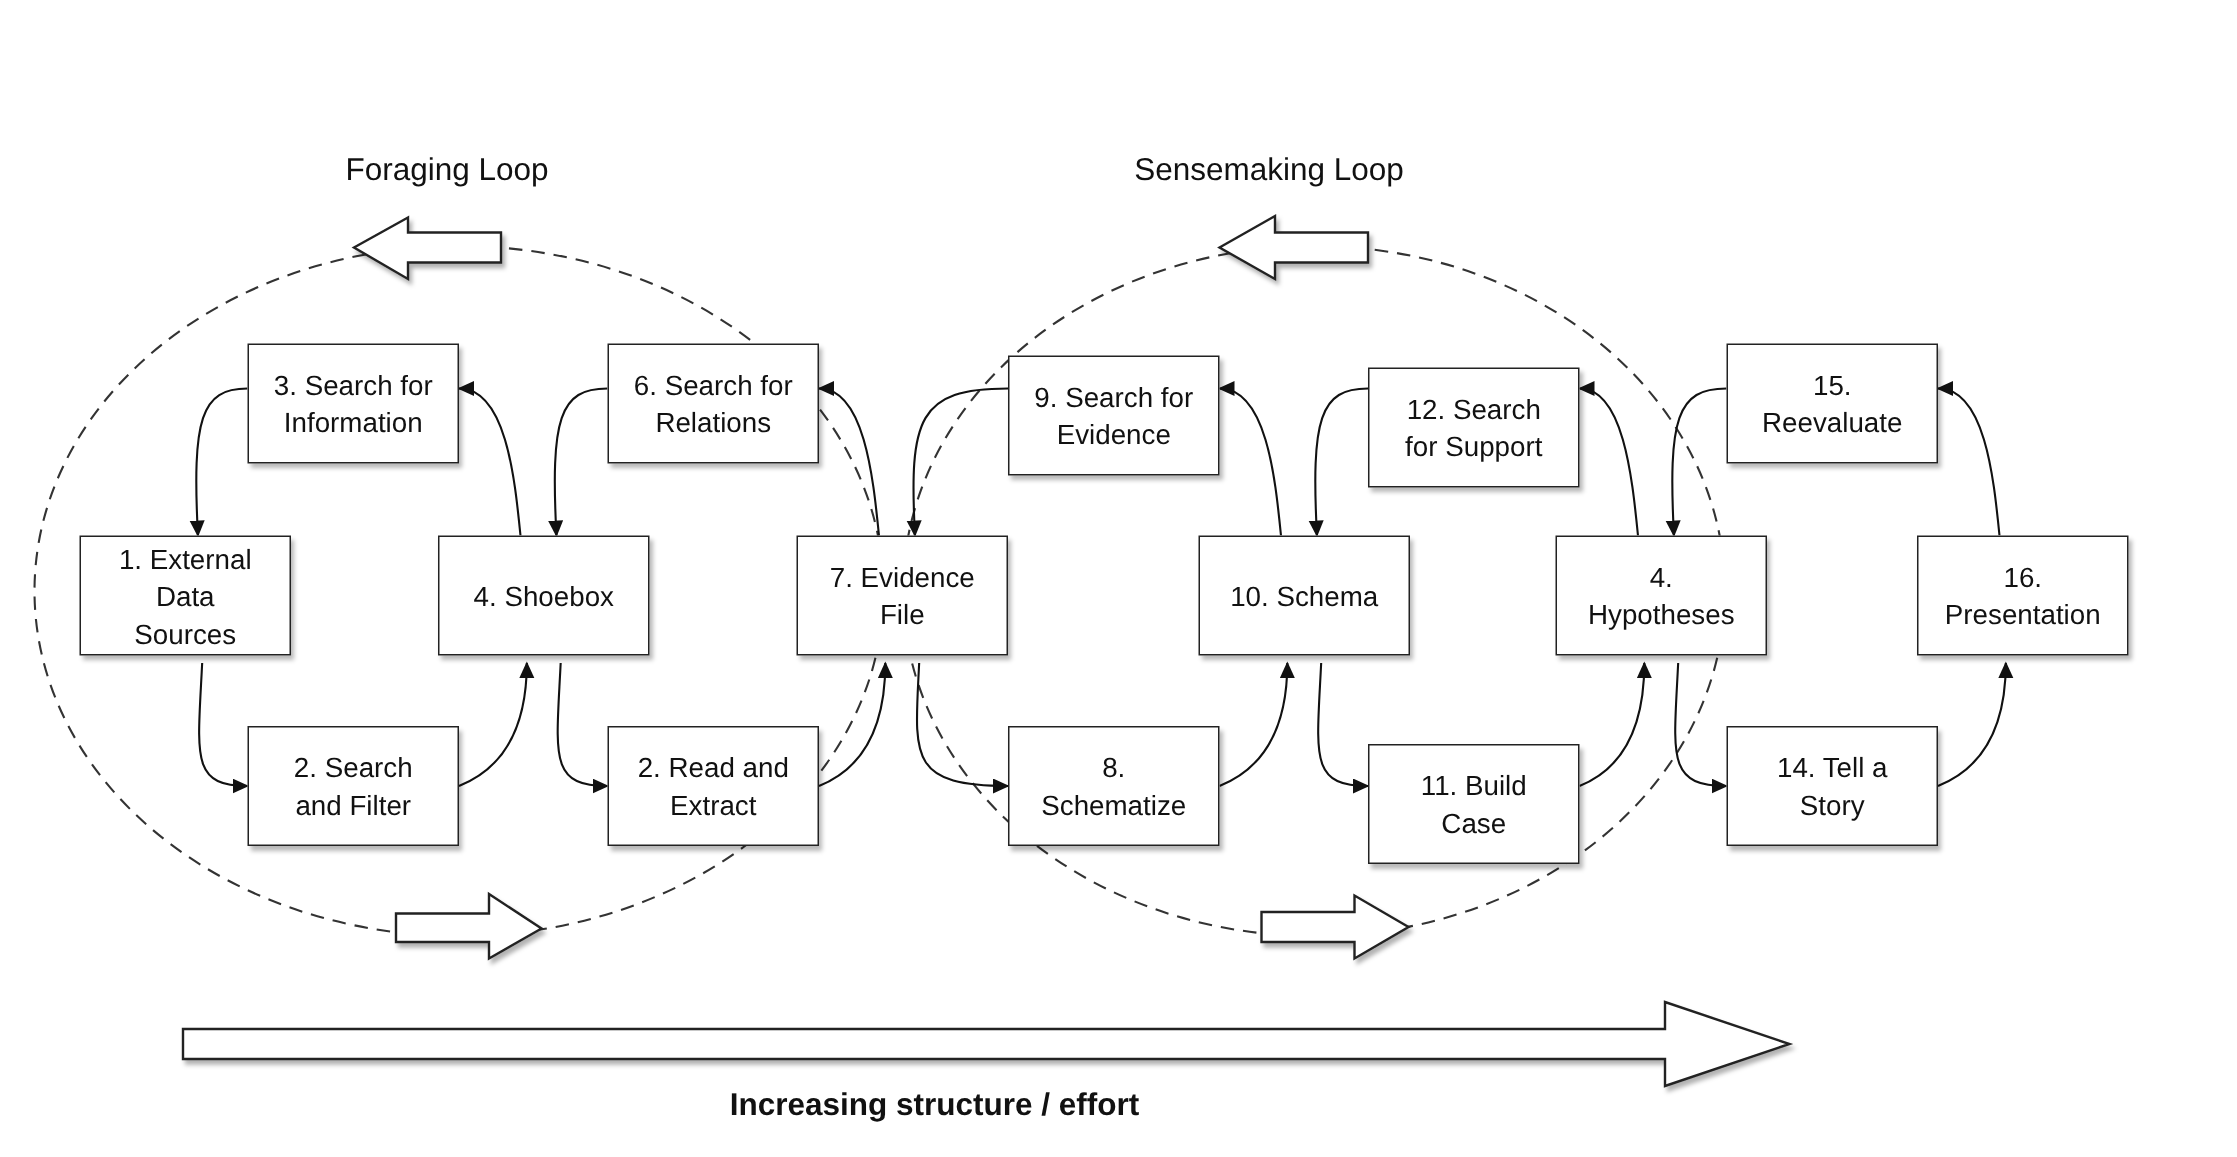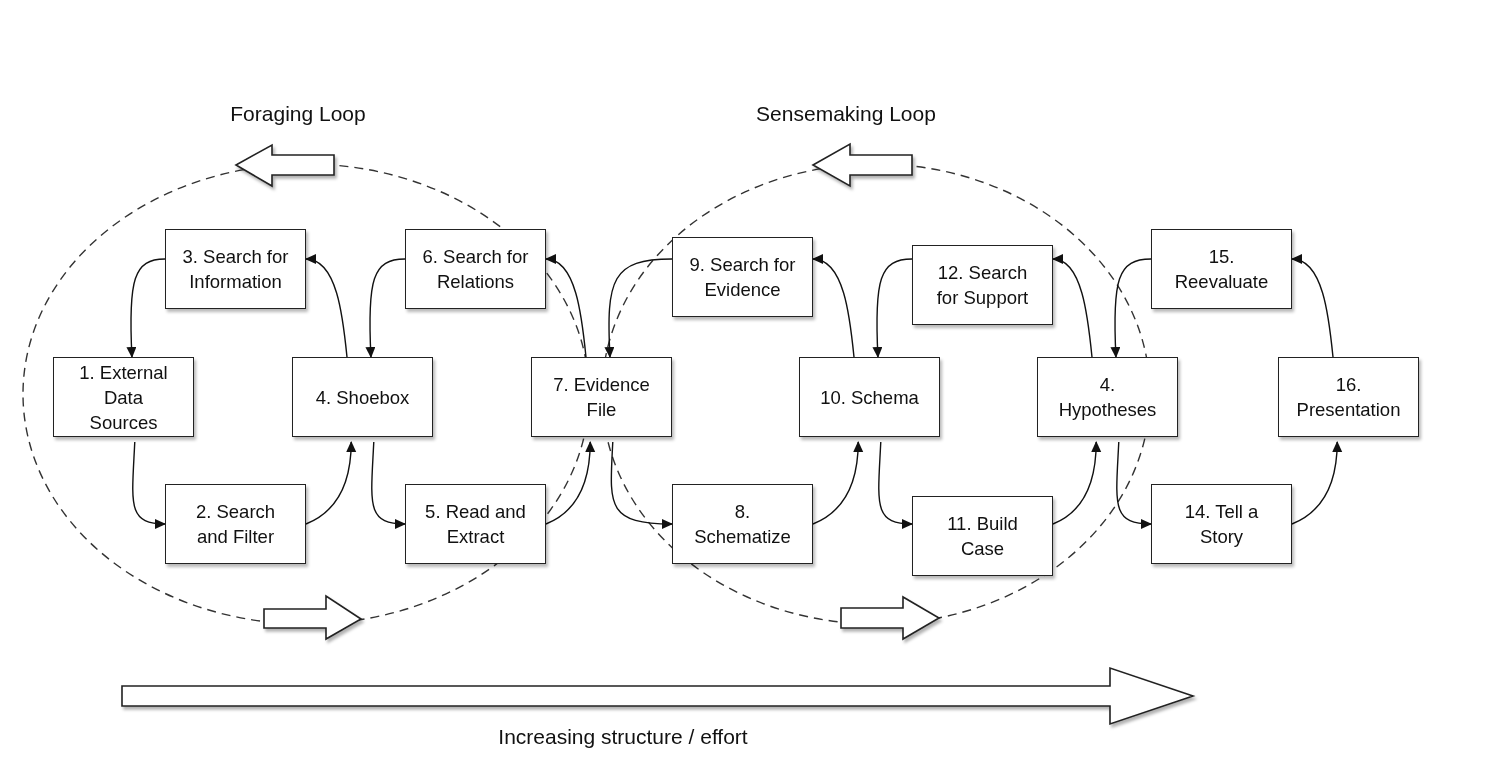--- a/index.html
+++ b/index.html
@@ -28,20 +28,21 @@
       color: #111;
       white-space: nowrap;
       transform: translateX(-50%);
     }
     .axis-label {
       position: absolute;
       font-size: 21px;
       color: #111;
       white-space: nowrap;
       transform: translateX(-50%);
+      font-weight: bold;
     }
     .node {
       position: absolute;
       box-sizing: border-box;
       width: 141px;
       height: 80px;
       border: 1.6px solid #222;
       background: #ffffff;
       box-shadow: 2px 3px 3px rgba(0,0,0,0.28);
       display: flex;
@@ -124,21 +125,21 @@
 and Filter</span>
   </div>
   <div class="node" style="left:165px; top:229px;">
     <span>3. Search for
 Information</span>
   </div>
   <div class="node" style="left:292px; top:357px;">
     <span>4. Shoebox</span>
   </div>
   <div class="node" style="left:405px; top:484px;">
-    <span>5. Read and
+    <span>2. Read and
 Extract</span>
   </div>
   <div class="node" style="left:405px; top:229px;">
     <span>6. Search for
 Relations</span>
   </div>
   <div class="node" style="left:531px; top:357px;">
     <span>7. Evidence
 File</span>
   </div>

